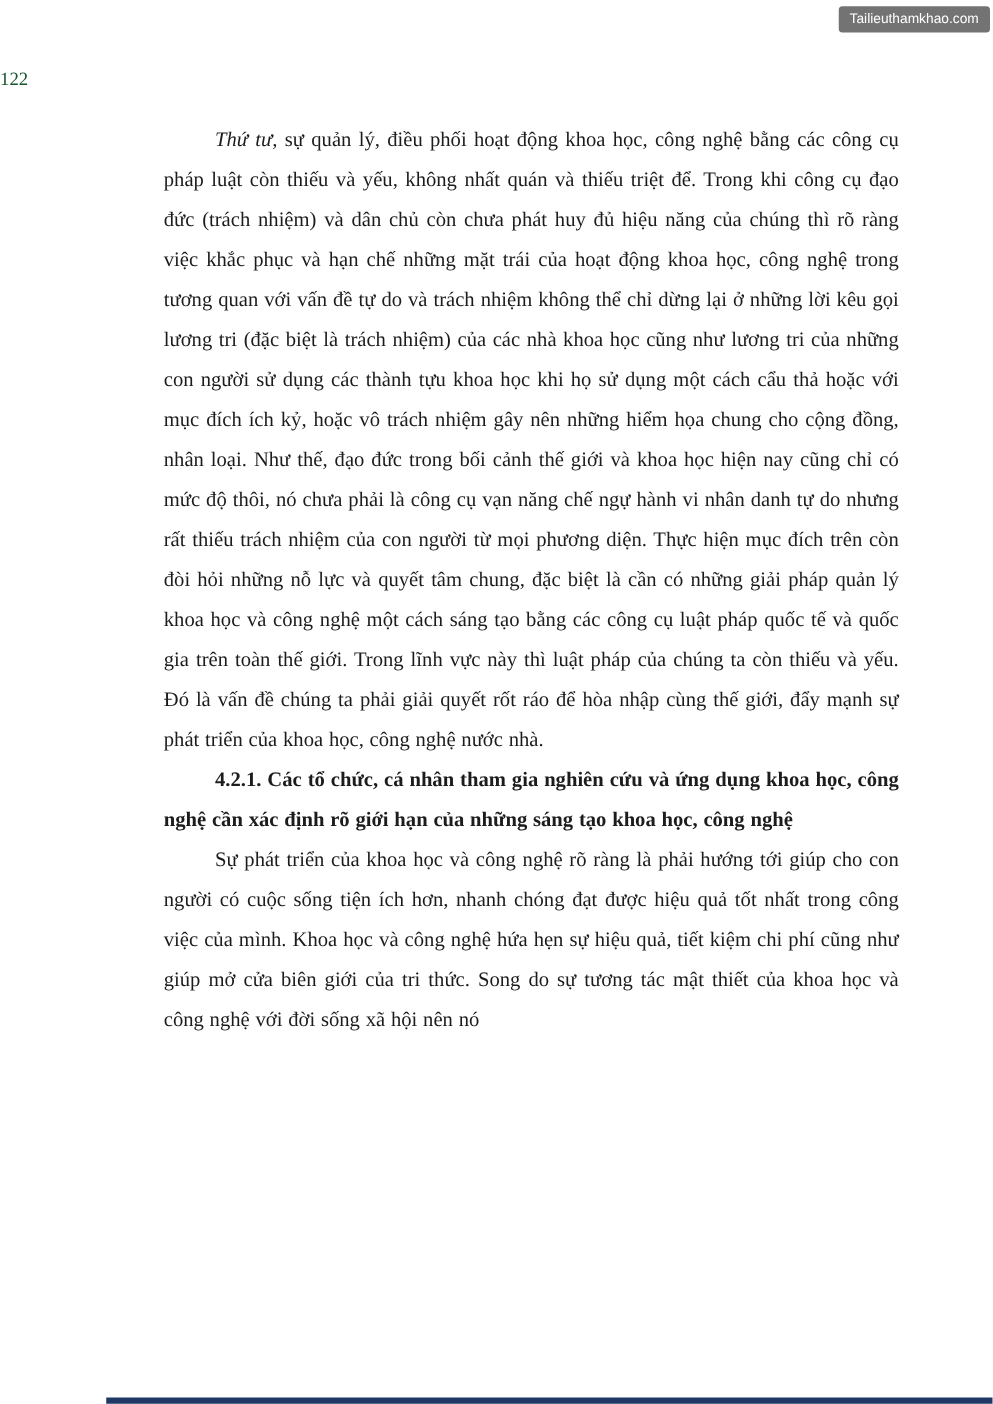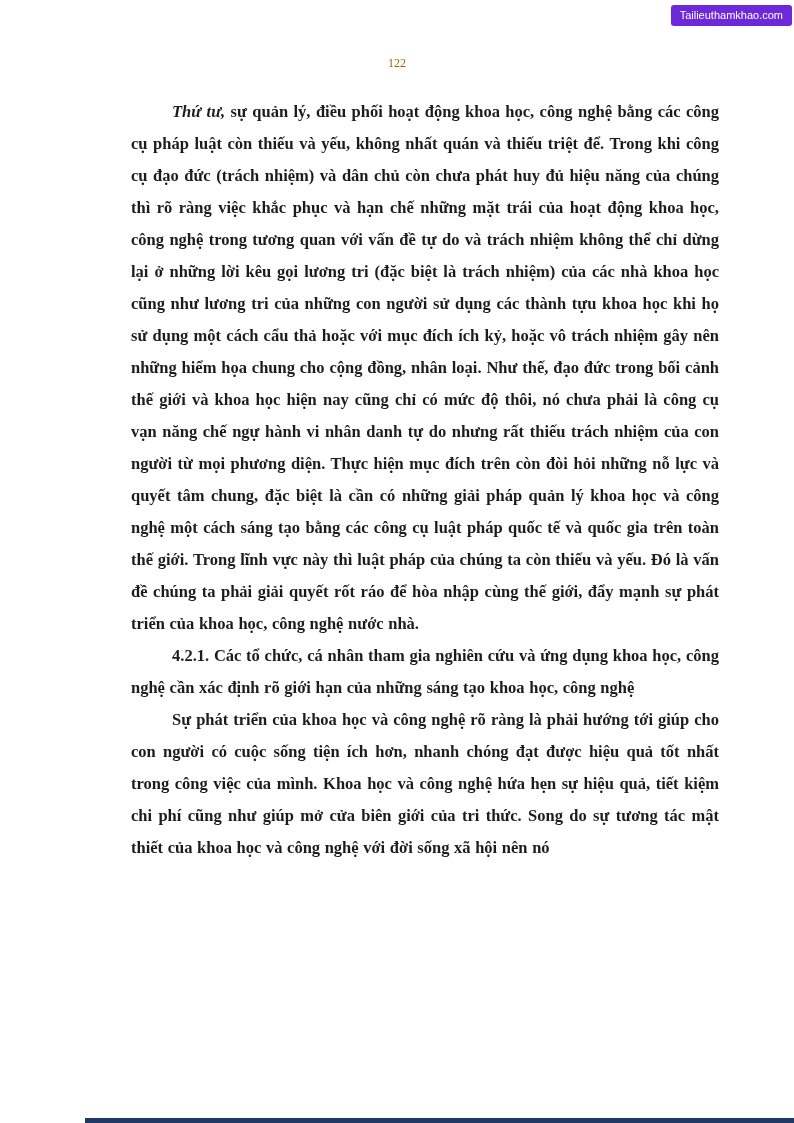--- a/index.html
+++ b/index.html
@@ -11,54 +11,52 @@
     height: 1123px;
     background: #ffffff;
     position: relative;
     overflow: hidden;
     font-family: "Liberation Serif", serif;
   }
   .watermark {
     position: absolute;
     top: 5px;
     right: 2px;
-    background: #6d28d9;
+    background: #737373;
     color: #ffffff;
     font-family: "Liberation Sans", sans-serif;
     font-size: 11px;
     line-height: 13px;
     padding: 4px 9px;
     border-radius: 3px;
   }
   .page-number {
     position: absolute;
     top: 56px;
     left: 0;
     width: 100%;
-    text-align: center;
-    font-size: 12px;
-    color: #a16207;
+    font-size: 15px;
+    color: #14532d;
   }
   .content {
     position: absolute;
     top: 96px;
     left: 131px;
     width: 588px;
   }
   .content p {
     margin: 0;
     font-size: 16.5px;
     line-height: 32px;
     text-align: justify;
     color: #1c1c1c;
     word-spacing: 0.5px;
   }
   .body-para {
     text-indent: 41px;
-    font-weight: bold;
   }
   .heading, .subheading {
     font-weight: bold;
     text-indent: 41px;
   }
   .footer-bar {
     position: absolute;
     left: 85px;
     bottom: 0;
     width: 709px;

